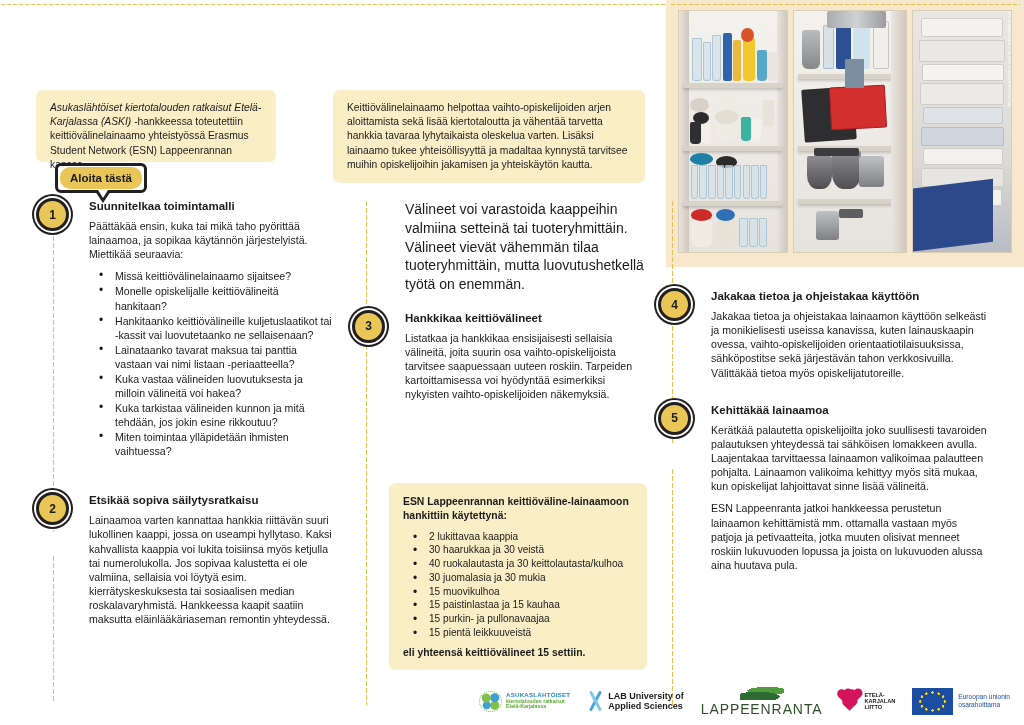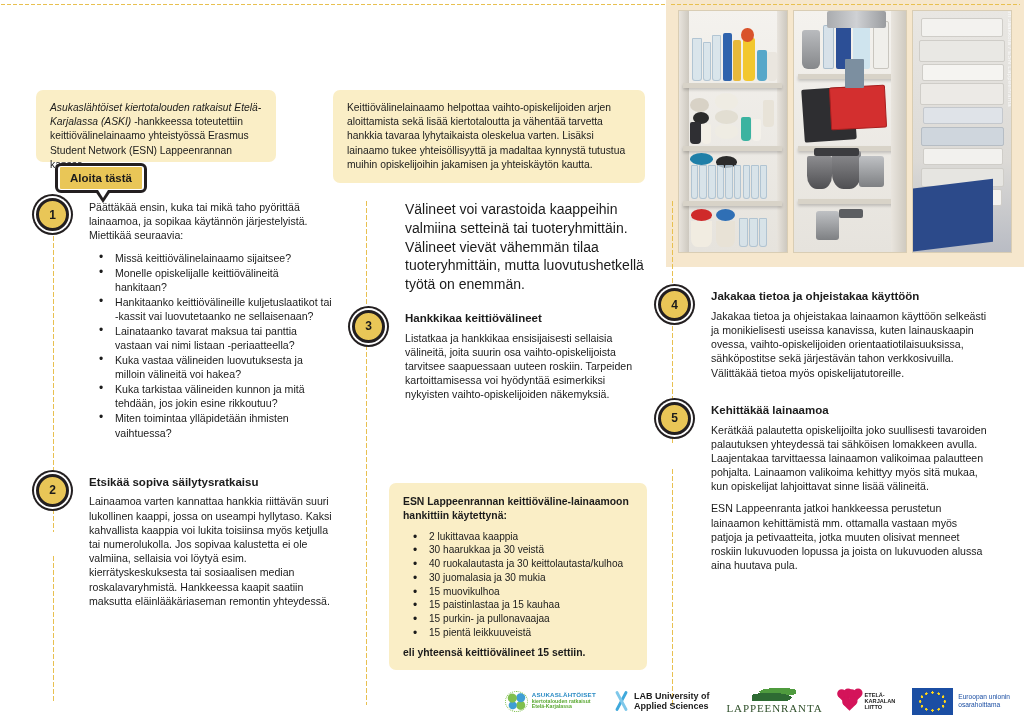--- a/index.html
+++ b/index.html
@@ -141,21 +141,21 @@
   .start-outline {
     position: absolute; inset: 0;
     border: 3px solid #231f20;
     border-radius: 6px;
     background: #fff;
   }
   .start-fill {
     position: absolute;
     top: 4px; left: 5px; right: 5px; bottom: 4px;
     background: #e9c657;
-    border-radius: 1px;
+    border-radius: 10px;
     display: flex; align-items: center; justify-content: center;
   }
   .start-fill span {
     font-size: 11.5px; font-weight: bold; color: #1b1b1b;
   }
   .start-tail {
     position: absolute;
     left: 40px; top: 28px;
     width: 0; height: 0;
     border-left: 8px solid transparent;
@@ -349,21 +349,21 @@
   .logo-lab-txt .l2 { font-size: 9px; font-weight: bold; color: #1b1b1b; }
 
   .logo-lpr { text-align: center; line-height: 1; }
   .logo-lpr .leafmark {
     width: 44px; height: 13px;
     margin: 0 auto 2px auto;
     background:
       radial-gradient(ellipse 22px 5px at 40% 75%, #2e6b33 0 100%, transparent 100%),
       radial-gradient(ellipse 20px 4px at 62% 30%, #4f9b3e 0 100%, transparent 100%);
   }
-  .logo-lpr .lprtxt { font-family: Liberation Serif, serif; font-size: 11px; letter-spacing: .9px; color: #2f4f2a; }
+  .logo-lpr .lprtxt { font-family: Liberation Sans, sans-serif; font-size: 14px; letter-spacing: .9px; color: #2f4f2a; }
 
   .logo-ekl { display: flex; align-items: center; gap: 3px; }
   .logo-ekl-mark { width: 22px; height: 19px; position: relative; }
   .heart {
     position: absolute; width: 9px; height: 9px; background: #d4145a;
     transform: rotate(-45deg);
   }
   .heart::before, .heart::after {
     content: ""; position: absolute; width: 9px; height: 9px; background: #d4145a; border-radius: 50%;
   }
@@ -502,21 +502,21 @@
 
     </div>
   </div>
 
 
   <div class="intro-left">
     <p><span class="ital">Asukaslähtöiset kiertotalouden ratkaisut Etelä-Karjalassa (ASKI)</span><span> -hankkeessa toteutettiin keittiövälinelainaamo yhteistyössä Erasmus Student Network (ESN) Lappeenrannan kanssa.</span></p>
   </div>
 
   <div class="intro-right">
-    <p>Keittiövälinelainaamo helpottaa vaihto-opiskelijoiden arjen aloittamista sekä lisää kiertotaloutta ja vähentää tarvetta hankkia tavaraa lyhytaikaista oleskelua varten. Lisäksi lainaamo tukee yhteisöllisyyttä ja madaltaa kynnystä tutustua muihin opiskelijoihin jakamisen ja yhteiskäytön kautta.</p>
+    <p>Keittiövälinelainaamo helpottaa vaihto-opiskelijoiden arjen aloittamista sekä lisää kiertotaloutta ja vähentää tarvetta hankkia tavaraa lyhytaikaista oleskelua varten. Lisäksi lainaamo tukee yhteisöllisyyttä ja madaltaa kynnystä tarvitsee muihin opiskelijoihin jakamisen ja yhteiskäytön kautta.</p>
   </div>
 
   <div class="start-bubble">
     <div class="start-outline"></div>
     <div class="start-fill">
       <span>Aloita tästä</span>
     </div>
     <div class="start-tail"></div>
     <div class="start-tail-inner"></div>
   </div>
@@ -526,20 +526,21 @@
   <div class="dotline c3"></div>
   <div class="dotline c4"></div>
   <div class="dotline c5"></div>
   <div class="dotline c6"></div>
   <div class="dotline c7"></div>
 
   <div class="col col-1">
 
     <div class="step">
       <div class="badge">1</div>
+      <h2>Suunnitelkaa toimintamalli</h2>
       <p>Päättäkää ensin, kuka tai mikä taho pyörittää lainaamoa, ja sopikaa käytännön järjestelyistä. Miettikää seuraavia:</p>
       <ul class="bullets">
         <li>Missä keittiövälinelainaamo sijaitsee?</li>
         <li>Monelle opiskelijalle keittiövälineitä hankitaan?</li>
         <li>Hankitaanko keittiövälineille kuljetuslaatikot tai -kassit vai luovutetaanko ne sellaisenaan?</li>
         <li>Lainataanko tavarat maksua tai panttia vastaan vai nimi listaan -periaatteella?</li>
         <li>Kuka vastaa välineiden luovutuksesta ja milloin välineitä voi hakea?</li>
         <li>Kuka tarkistaa välineiden kunnon ja mitä tehdään, jos jokin esine rikkoutuu?</li>
         <li>Miten toimintaa ylläpidetään ihmisten vaihtuessa?</li>
       </ul>

